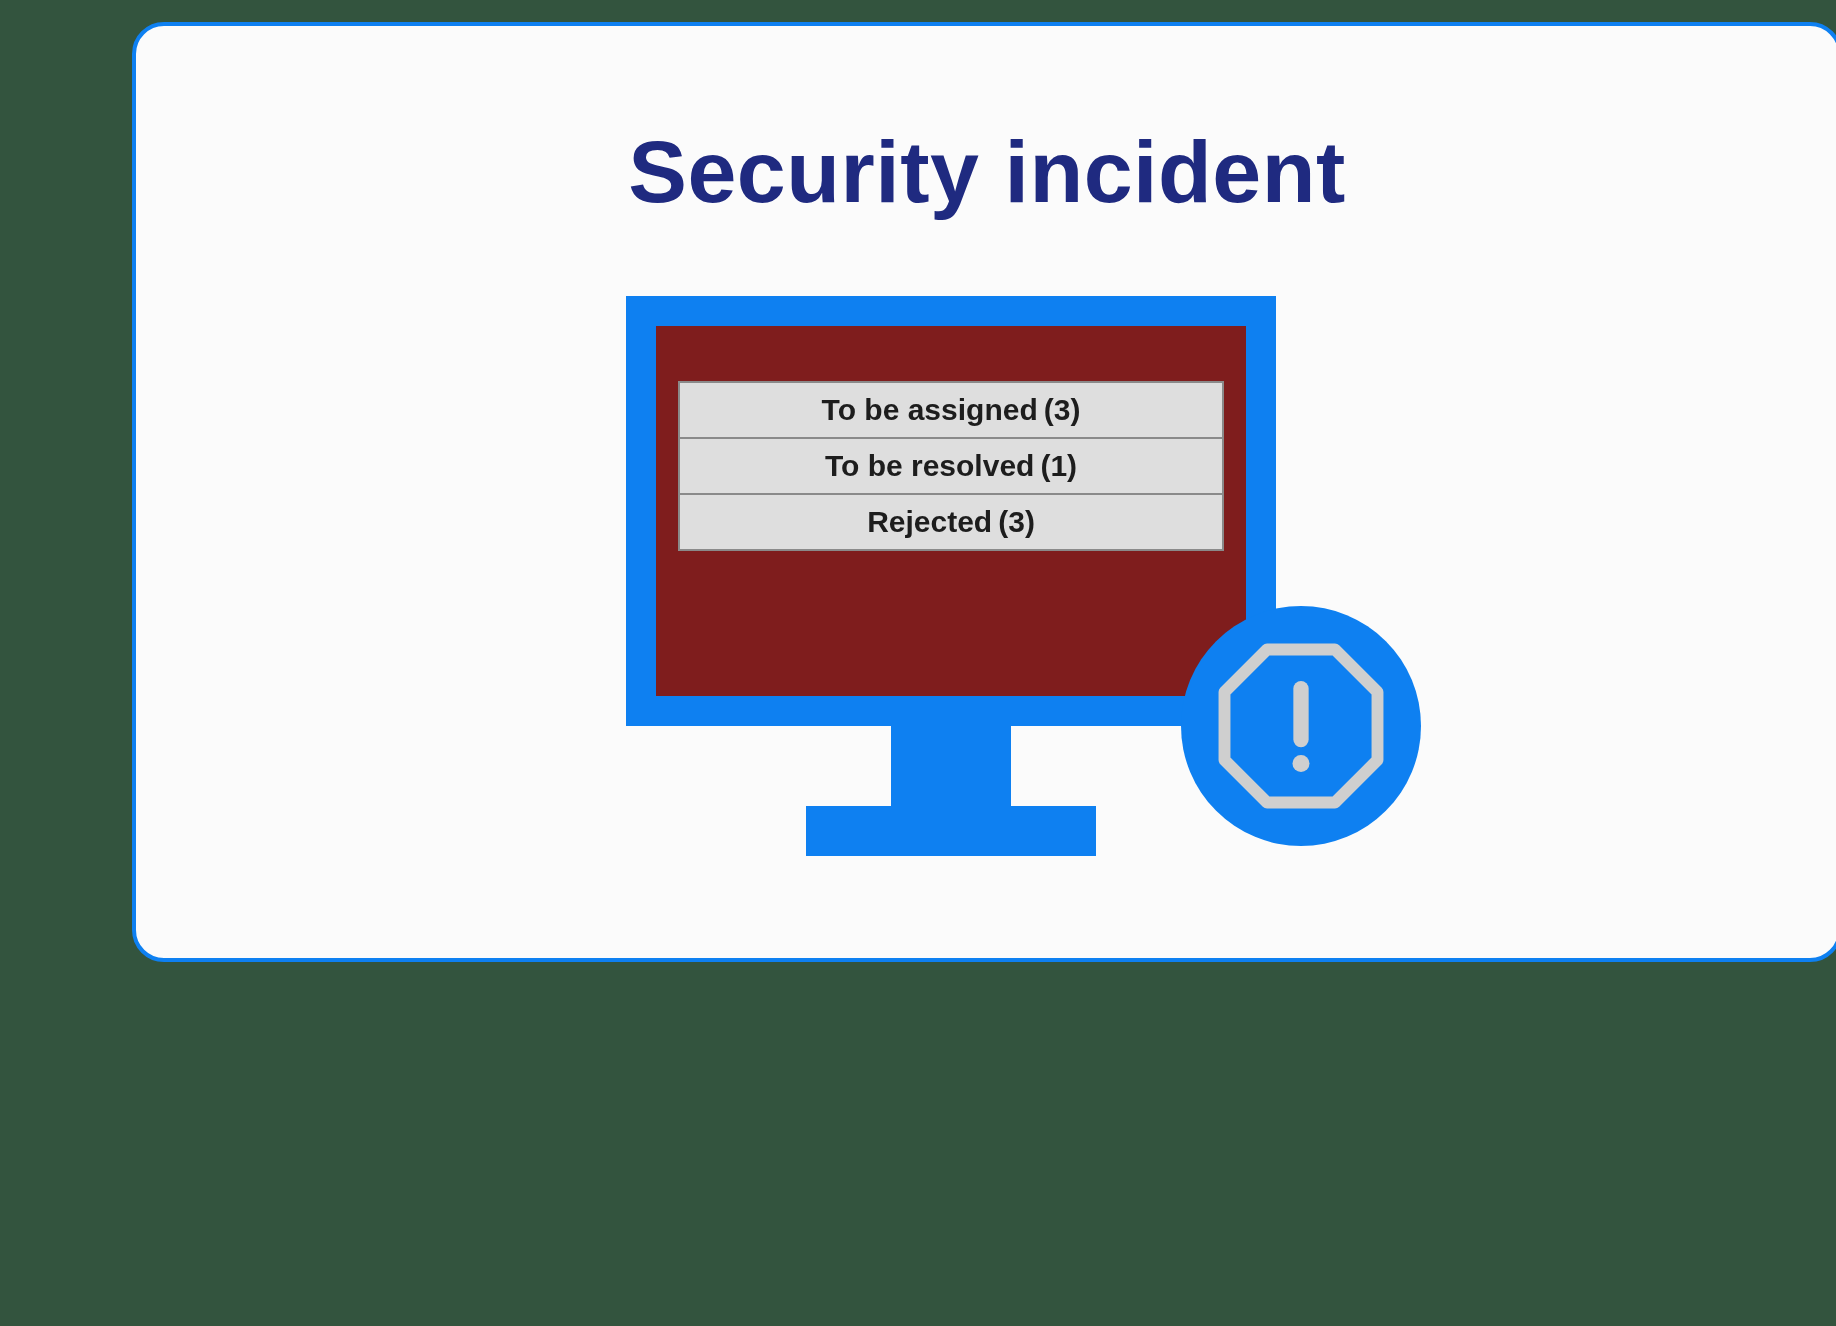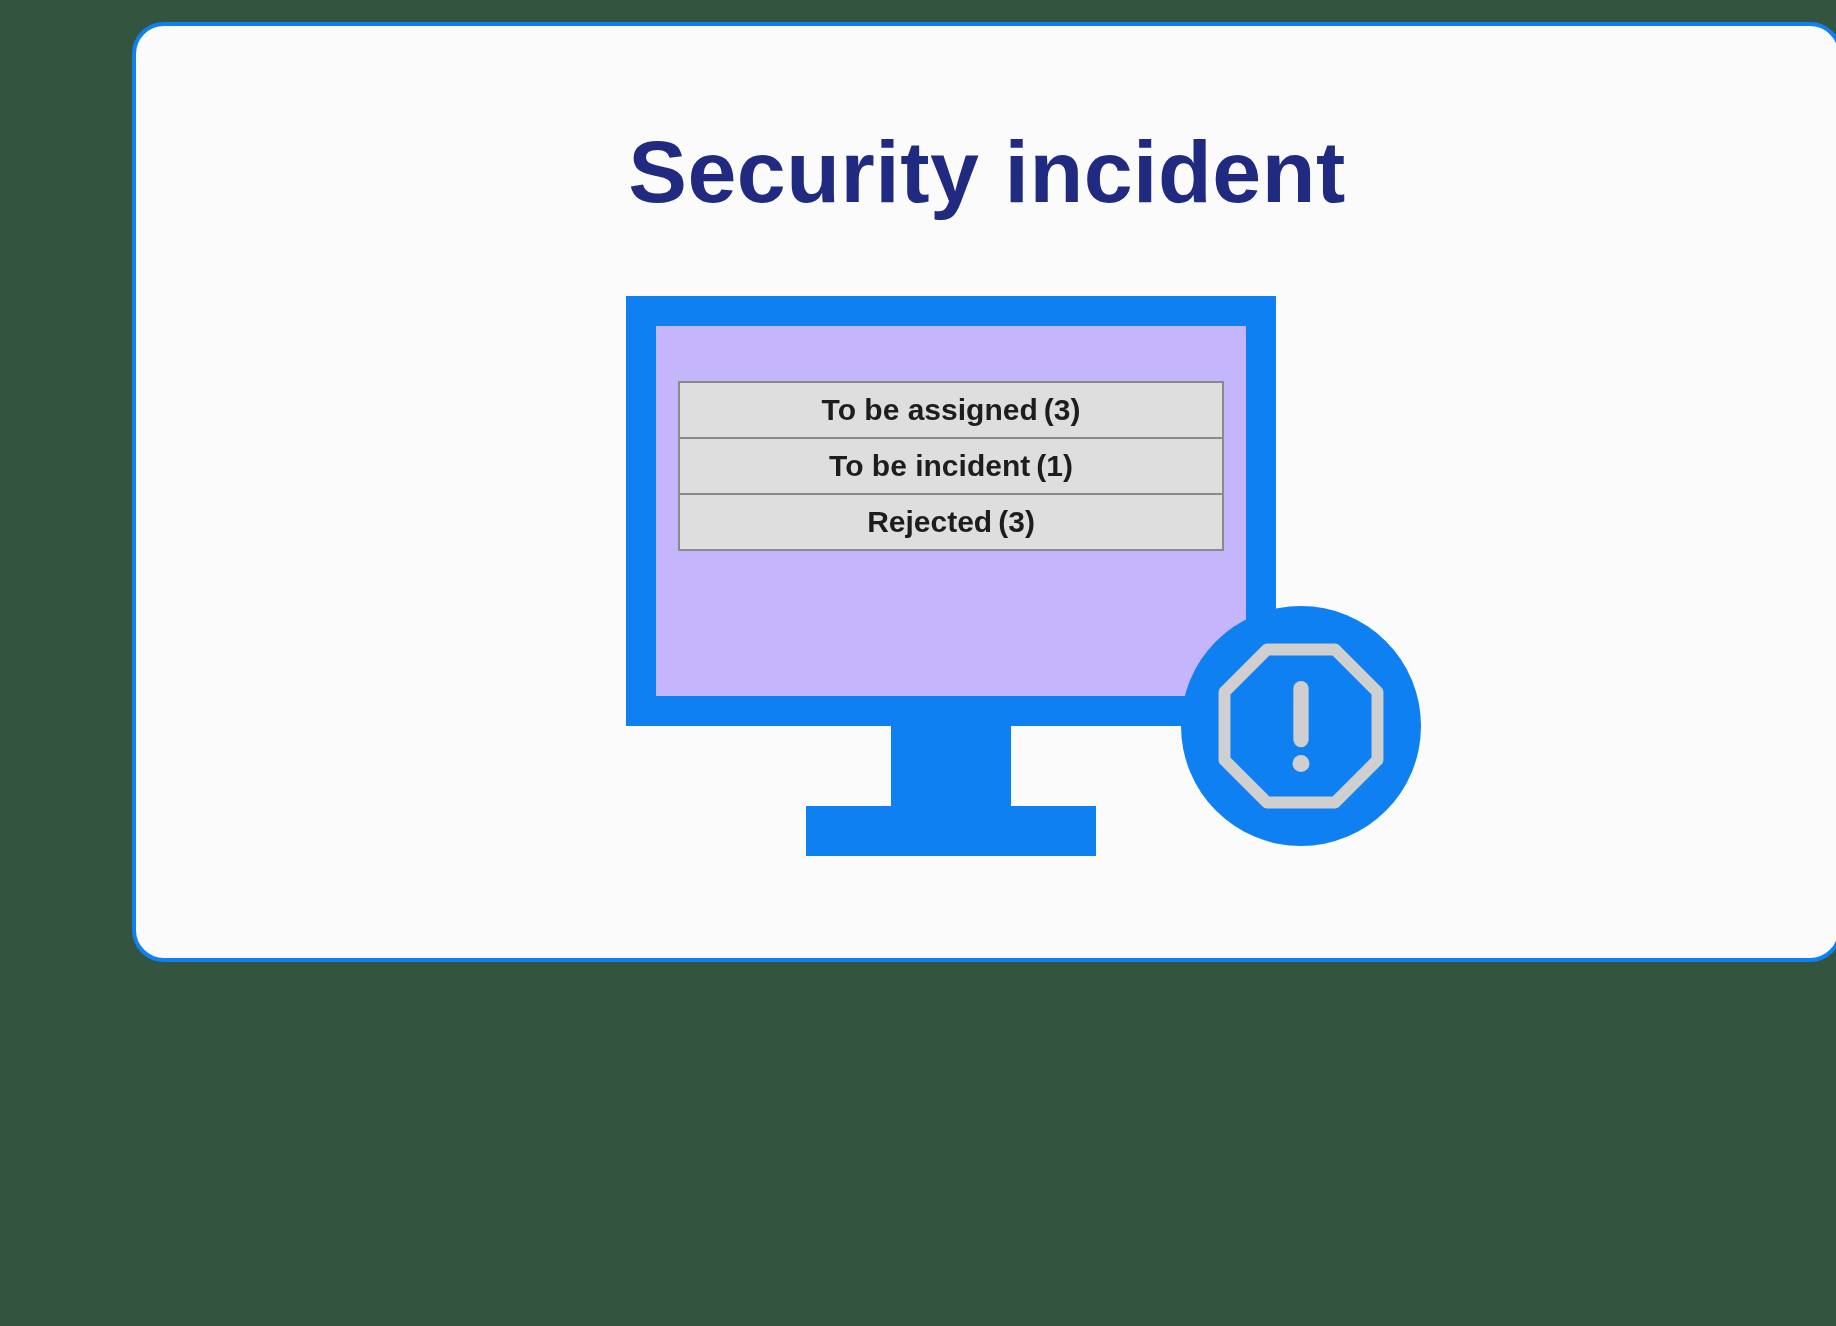--- a/index.html
+++ b/index.html
@@ -65,21 +65,21 @@
     width: 650px;
     height: 430px;
     background: var(--monitor-blue);
   }
   .monitor-screen-inner {
     position: absolute;
     left: 30px;
     top: 30px;
     right: 30px;
     bottom: 30px;
-    background: #c4b5fd;
+    background: #7f1d1d;
   }
   .monitor-neck {
     position: absolute;
     left: 265px;
     top: 430px;
     width: 120px;
     height: 80px;
     background: var(--monitor-blue);
   }
   .monitor-base {
@@ -153,21 +153,21 @@
     <div class="monitor">
       <div class="monitor-screen-outer">
         <div class="monitor-screen-inner">
 
           <div class="status-list">
             <div class="status-row">
               <span class="label">To be assigned</span>
               <span class="count">3</span>
             </div>
             <div class="status-row">
-              <span class="label">To be incident</span>
+              <span class="label">To be resolved</span>
               <span class="count">1</span>
             </div>
             <div class="status-row">
               <span class="label">Rejected</span>
               <span class="count">3</span>
             </div>
           </div>
 
         </div>
       </div>

